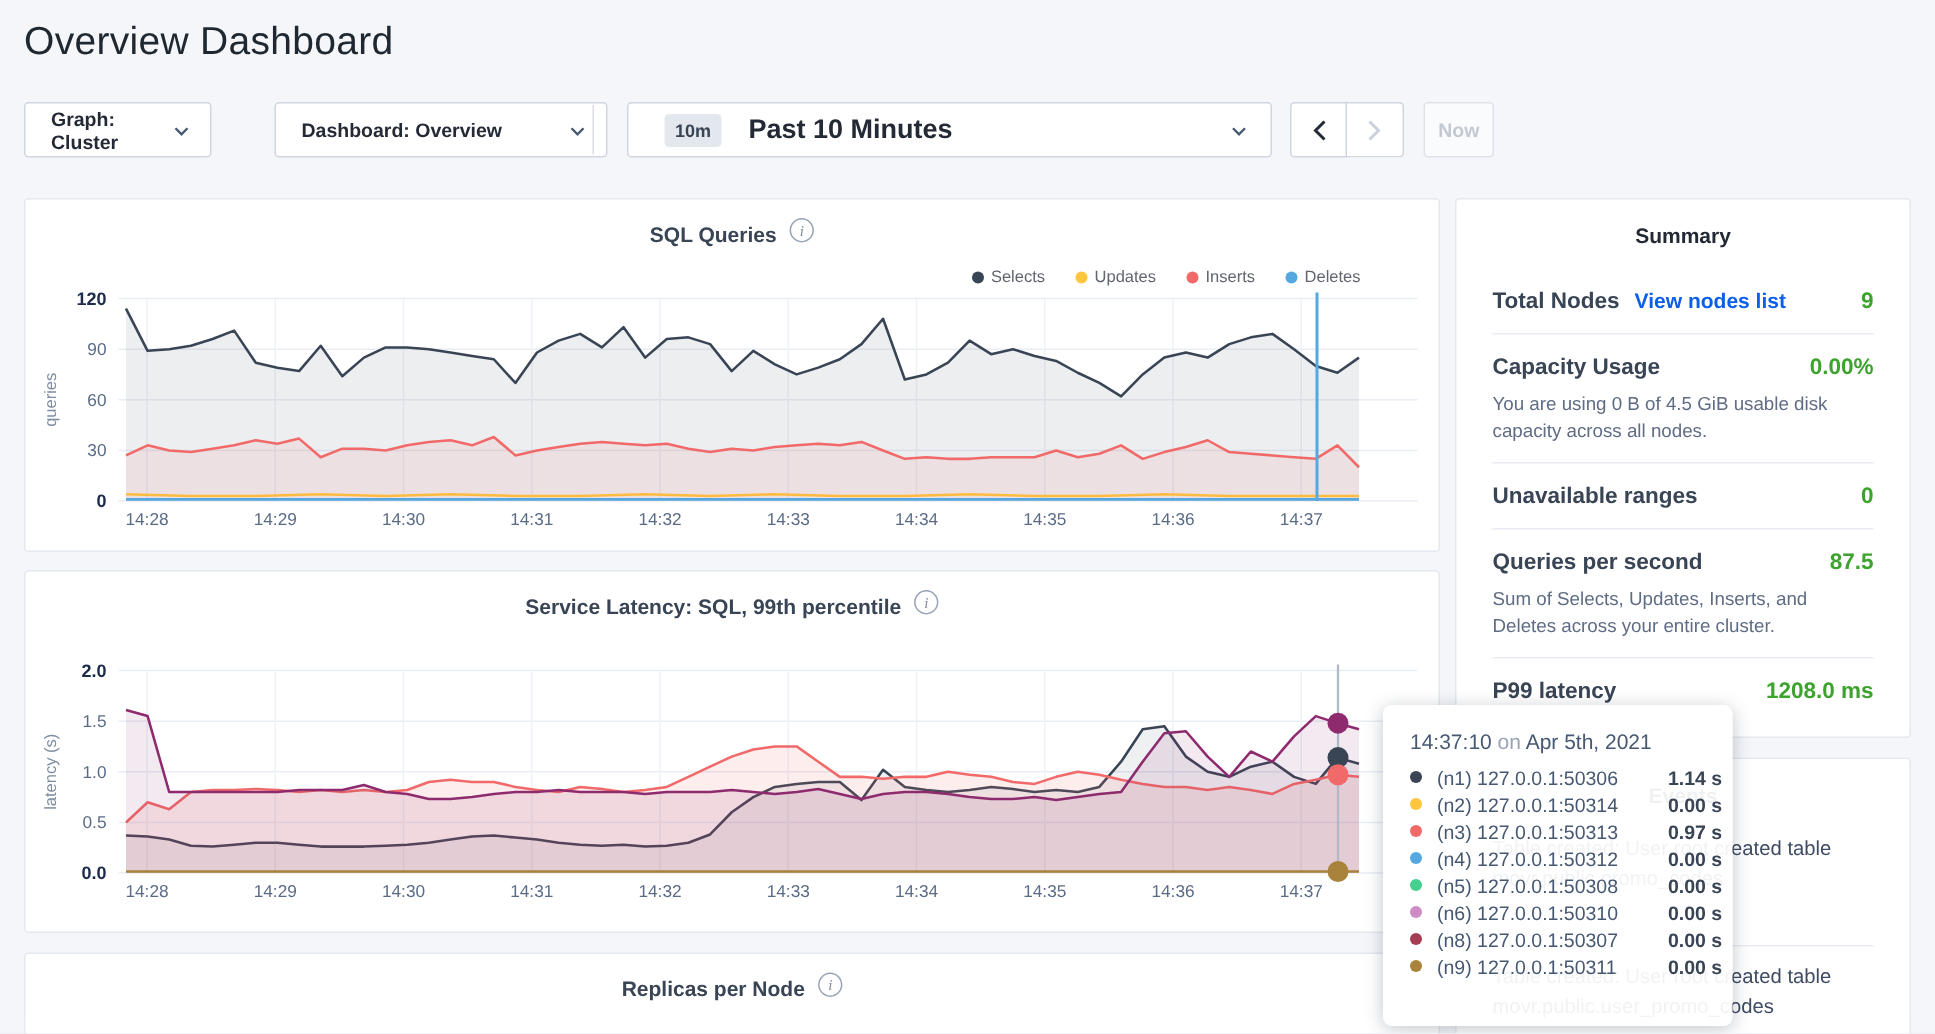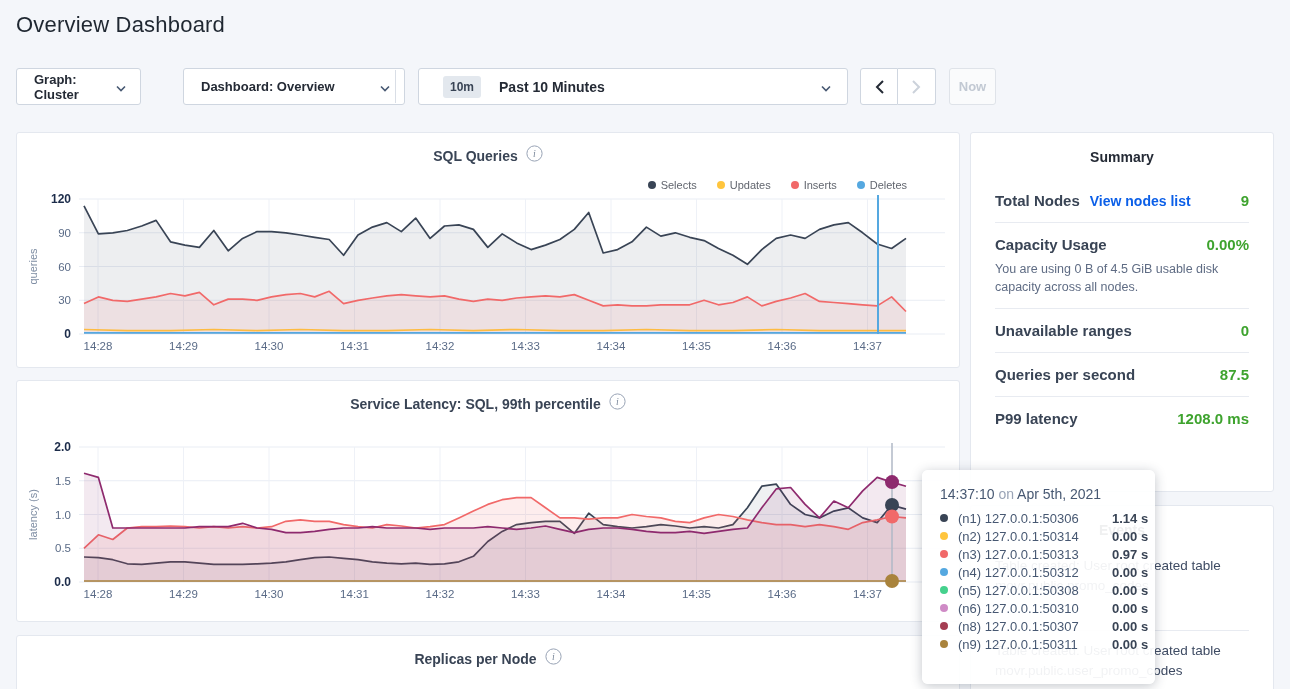--- a/index.html
+++ b/index.html
@@ -1,27 +1,27 @@
 <!DOCTYPE html>
 <html><head>
 <meta charset="utf-8">
 <style>
   html,body{margin:0;padding:0;background:#e9ecf1;}
   .app{position:relative;width:1290px;height:689px;background:#f4f6fa;overflow:hidden;
        font-family:"Liberation Sans",sans-serif;color:#242a35;}
-  .page-title{position:absolute;left:16px;top:12px;font-size:22px;font-weight:400;color:#1f2731;letter-spacing:.2px;}
+  .page-title{position:absolute;left:16px;top:12px;font-size:26px;font-weight:400;color:#1f2731;letter-spacing:.2px;}
   
   .dd{position:absolute;top:68px;height:37px;background:#fff;border:1px solid #cfd6e0;border-radius:3px;
       display:flex;align-items:center;justify-content:space-between;padding:0 14px 0 17px;box-sizing:border-box;cursor:pointer;}
   .dd-label{font-size:13px;font-weight:700;color:#242a35;}
   .vdivider{position:absolute;left:395px;top:70px;width:1px;height:33px;background:#d9dee6;}
   .time-dd{position:absolute;left:418px;top:68px;width:430px;height:37px;background:#fff;border:1px solid #cfd6e0;
       border-radius:3px;display:flex;align-items:center;box-sizing:border-box;padding:0 16px 0 24px;cursor:pointer;}
   .badge{background:#e3e8ee;border-radius:3px;font-size:12px;font-weight:700;color:#394455;padding:4px 7px;}
-  .time-label{font-size:14px;font-weight:700;color:#242a35;margin-left:18px;}
+  .time-label{font-size:18px;font-weight:700;color:#242a35;margin-left:18px;}
   .time-dd .chev{margin-left:auto;}
   .nav-group{position:absolute;left:860px;top:68px;height:37px;display:flex;}
   .nav-btn{width:38px;height:37px;background:#fff;border:1px solid #cfd6e0;box-sizing:border-box;display:flex;
       align-items:center;justify-content:center;cursor:pointer;padding:0;}
   .nav-btn.prev{border-radius:3px 0 0 3px;}
   .nav-btn.next{border-radius:0 3px 3px 0;border-left:none;}
   .now-btn{position:absolute;left:949px;top:68px;width:47px;height:37px;background:#fafbfc;border:1px solid #dfe3e9;
       border-radius:3px;font-size:13px;font-weight:700;color:#c2c9d3;font-family:"Liberation Sans",sans-serif;cursor:default;}
   
   .card{position:absolute;background:#fff;border:1px solid #e4e8ef;border-radius:3px;box-sizing:border-box;}
@@ -252,20 +252,21 @@
       <div class="hr"></div>
       <div class="sum-row">
         <span class="sum-label">Unavailable ranges</span>
         <span class="sum-value">0</span>
       </div>
       <div class="hr"></div>
       <div class="sum-row">
         <span class="sum-label">Queries per second</span>
         <span class="sum-value">87.5</span>
       </div>
+      <div class="sum-desc">Sum of Selects, Updates, Inserts, and Deletes across your entire cluster.</div>
       <div class="hr"></div>
       <div class="sum-row">
         <span class="sum-label">P99 latency</span>
         <span class="sum-value">1208.0 ms</span>
       </div>
     </div>
   </aside>
 
   <aside class="card" id="events-card">
     <div class="panel-title">Events</div>

